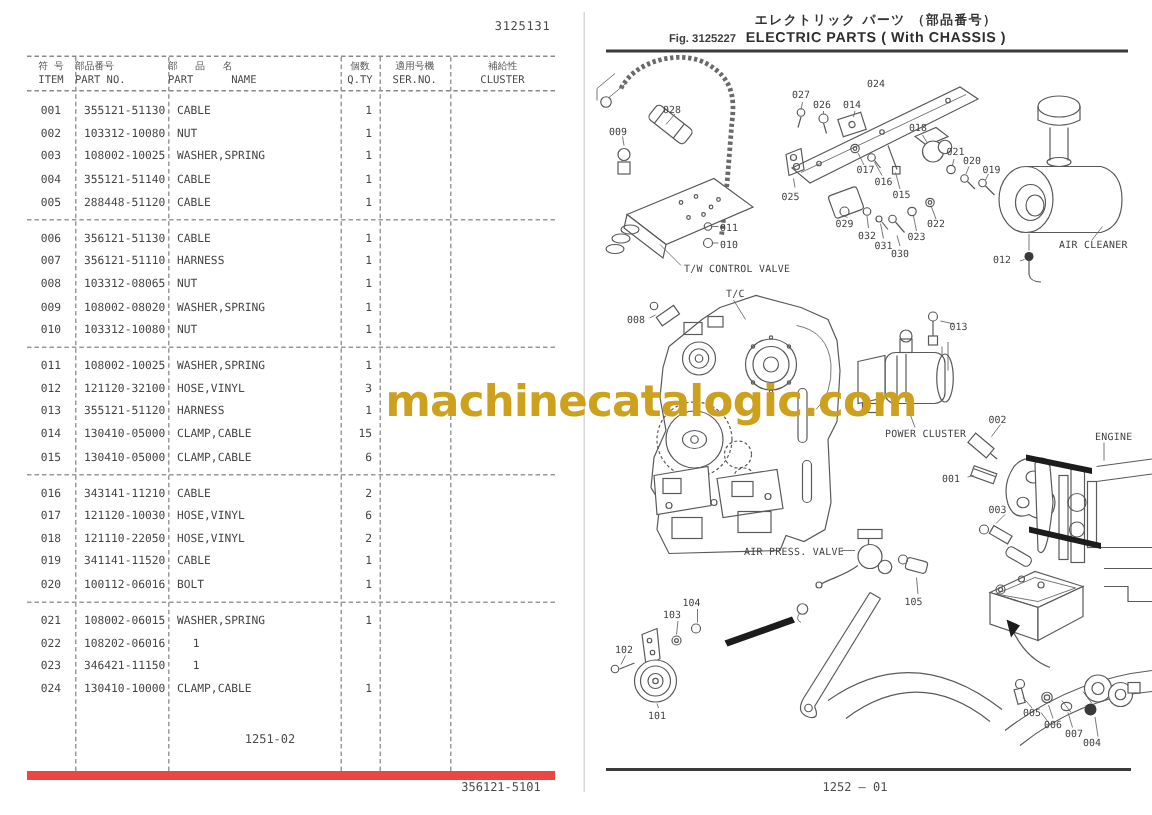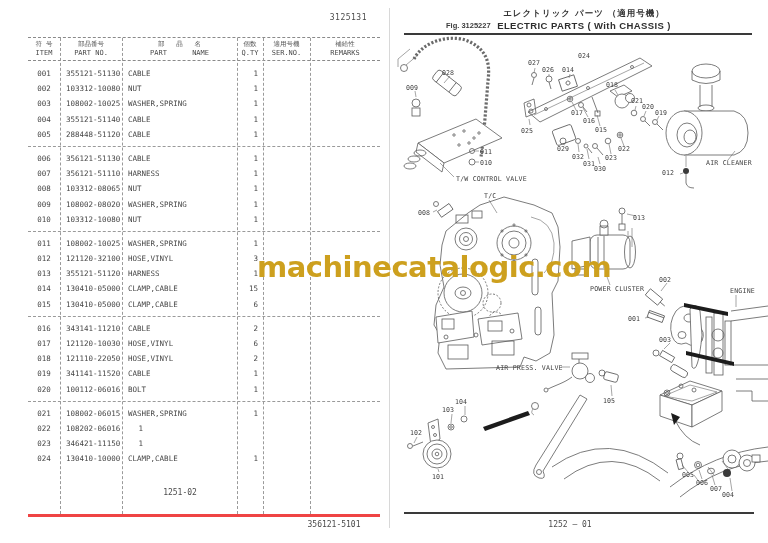--- a/index.html
+++ b/index.html
@@ -10,35 +10,35 @@
     color:#464646;
     -webkit-font-smoothing:antialiased;
   }
   .page{position:absolute;top:0;height:415px;background:#fff;}
   #left-page{left:0;width:384px;}
   #right-page{left:384px;width:384px;}
   #page-divider{position:absolute;left:389px;top:8px;height:520px;width:0;border-left:1px solid #d8d8d8;}
 
   
   #doc-number{position:absolute;top:13px;right:17px;font-size:8px;letter-spacing:.5px;color:#4a4a4a;}
-  #parts-table{position:absolute;left:28px;top:37px;width:352px;height:476px;
-    border-top:1px dashed #8a8a8a;border-bottom:3px solid #ef4444;}
+  #parts-table{position:absolute;left:18px;top:37px;width:352px;height:476px;
+    border-top:1px dashed #8a8a8a;border-bottom:6px solid #ef4444;}
   .vline{position:absolute;top:0;bottom:0;width:0;border-left:1px dashed #9a9a9a;}
   #parts-head{border-bottom:1px dashed #8a8a8a;padding:2px 0 2px 0;}
   .hrow{display:flex;height:9px;line-height:9px;}
   .hrow.jp{font-size:6.5px;color:#555;}
   .hrow.en{font-size:7px;color:#4a4a4a;}
   .c{flex:none;white-space:pre;overflow:hidden;}
   .c-item{width:32px;text-align:center;}
   .c-part_no{width:62px;padding-left:6px;box-sizing:border-box;}
   .c-name{width:115px;padding-left:6px;box-sizing:border-box;}
   .c-qty{width:26px;text-align:right;padding-right:5px;box-sizing:border-box;}
   .c-ser{width:47px;text-align:center;}
   .c-remarks{width:70px;text-align:center;}
-  .hrow .c-part_no,.hrow .c-name{text-align:center;padding-left:0;}
+  .hrow .c-part_no,.hrow .c-name{text-align:left;padding-left:0;}
   .hrow .c-qty{text-align:center;padding-right:0;}
   #parts-body{margin-top:5px;font-size:7.5px;}
   .trow{display:flex;height:15.2px;line-height:15.2px;}
   .tsep{height:9px;position:relative;}
   .tsep:before{content:"";position:absolute;left:0;right:0;top:4px;border-top:1px dashed #9a9a9a;}
   #left-footer-code{position:absolute;left:140px;top:488px;width:80px;text-align:center;font-size:8px;color:#4a4a4a;}
   #left-footer-part{position:absolute;left:295px;top:520px;width:78px;text-align:center;font-size:8px;color:#4a4a4a;}
 
   
   #fig-label{position:absolute;left:414px;top:21px;font-size:7.5px;font-weight:bold;color:#3c3c3c;
@@ -88,21 +88,21 @@
         <span class="c c-qty">個数</span>
         <span class="c c-ser">適用号機</span>
         <span class="c c-remarks">補給性</span>
       </div>
       <div class="hrow en">
         <span class="c c-item">ITEM</span>
         <span class="c c-part_no">PART NO.</span>
         <span class="c c-name">PART      NAME</span>
         <span class="c c-qty">Q.TY</span>
         <span class="c c-ser">SER.NO.</span>
-        <span class="c c-remarks">REMARKS</span>
+        <span class="c c-remarks">CLUSTER</span>
       </div>
     </div>
 
     <div id="parts-body">
         <div class="trow">
           <span class="c c-item">001</span>
           <span class="c c-part_no">355121-51130</span>
           <span class="c c-name">CABLE</span>
           <span class="c c-qty">1</span>
           <span class="c c-ser"></span>
@@ -298,21 +298,21 @@
   </div>
 
   <div id="left-footer-code">1251-02</div>
   <div id="left-footer-part">356121-5101</div>
 </div>
 
 <div class="page" id="right-page"></div>
 <div id="page-divider"></div>
 
 <div id="fig-label">Fig. 3125227</div>
-<div id="fig-title-jp">エレクトリック パーツ （適用号機）</div>
+<div id="fig-title-jp">エレクトリック パーツ （部品番号）</div>
 <div id="fig-title-en">ELECTRIC PARTS ( With CHASSIS )</div>
 <div id="right-header-rule"></div>
 <div id="right-footer-rule"></div>
 <div id="right-footer-code">1252 — 01</div>
 
 <svg id="diagram-svg" width="384" height="476" viewBox="0 0 384 476">
 
   <g>
     <path d="M14,24 L26,14 M14,32 L14,24 M22,30 L34,20" class="thin"></path>
     <circle cx="20" cy="33" r="3.5"></circle>

